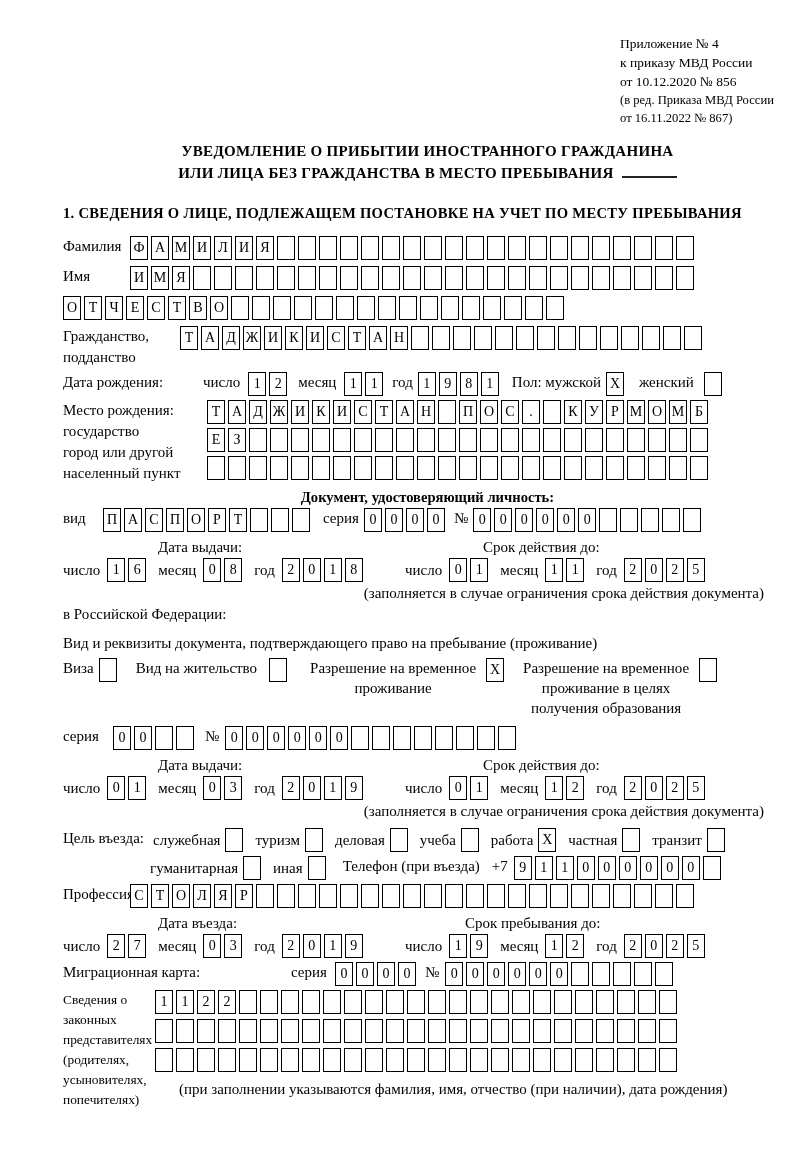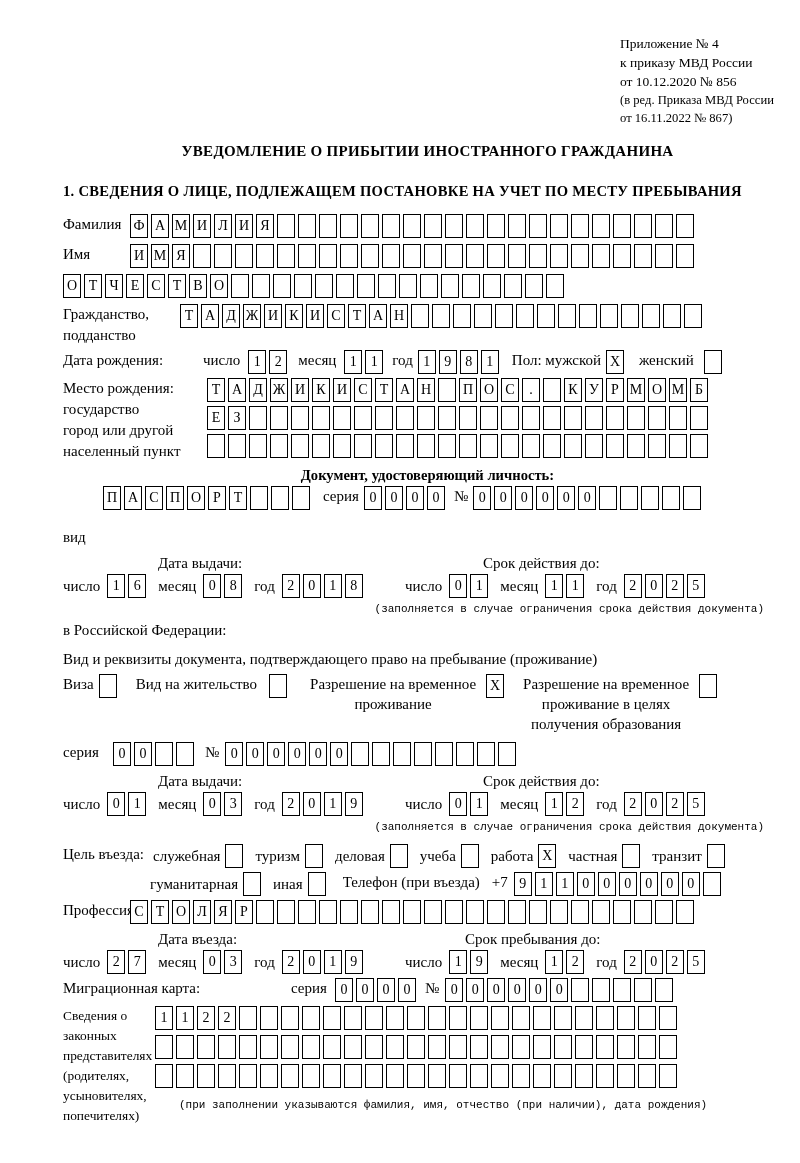--- a/index.html
+++ b/index.html
@@ -18,21 +18,21 @@
 
   .title { text-align: center; font-weight: bold; font-size: 15px; line-height: 22px; margin-top: 13px; letter-spacing: .3px; }
   .blank-line { display: inline-block; width: 55px; height: 13px; border-bottom: 2px solid #222; margin-left: 8px; }
   .sec { font-weight: bold; font-size: 14.6px; margin-top: 21px; letter-spacing: .3px; }
 
   
   .frow { display: flex; align-items: flex-start; margin-top: 6px; }
   .flabel { font-size: 15px; line-height: 21px; flex: none; }
   .center { text-align: center; }
 
-  .w40 { width: 40px; margin-top: 41px; } .w44 { width: 44px; } .w67 { width: 67px; } .w112 { width: 112px; } .w117 { width: 117px; }
+  .w40 { width: 40px; } .w44 { width: 44px; } .w67 { width: 67px; } .w112 { width: 112px; } .w117 { width: 117px; }
   .w144 { width: 144px; } .w170 { width: 170px; }
 
   .ml5{margin-left:5px;} .ml6{margin-left:6px;} .ml8{margin-left:8px;}
   .ml10{margin-left:10px;} .ml12{margin-left:12px;} .ml14{margin-left:14px;}
   .ml16{margin-left:16px;} .ml20{margin-left:20px;} .ml28{margin-left:28px;}
   .ml58{margin-left:58px;}
   .mt2{margin-top:2px;} .mt4{margin-top:4px;} .mt8{margin-top:8px;} .mt14{margin-top:14px;}
 
   
   .boxes { display: inline-flex; flex: none; }
@@ -51,21 +51,21 @@
   .dhead { display: flex; font-size: 15px; margin-top: 7px; }
   .dhead .dl { width: 342px; padding-left: 95px; flex: none; }
   .dhead .dr { padding-left: 78px; }
   .dhead .dr2 { padding-left: 60px; }
   .dvals { display: flex; align-items: center; margin-top: 2px; }
   .dvals .dl { width: 342px; flex: none; }
   .dgroup { display: flex; align-items: center; flex: none; }
   .dgroup .flabel { margin-right: 7px; }
   .dgroup .boxes { margin-right: 9px; }
 
-  .note { font-size: 11px; line-height: 17px; font-family: Liberation Mono, monospace; }
+  .note { font-size: 15px; line-height: 17px; }
   .note-r { text-align: right; padding-right: 28px; margin-top: 3px; }
 
   .plab { font-size: 15px; line-height: 20px; flex: none; }
   .p-item { display: flex; align-items: center; margin-left: 9px; }
   .p-item .flabel { margin-right: 5px; }
 
   .rep-label { width: 92px; font-size: 13.4px; line-height: 20px; }
   .rep-right .boxes { display: flex; margin-bottom: 5px; }
   .rep-note { margin-left: 24px; margin-top: 9px; }
 </style>
@@ -78,20 +78,23 @@
     <div>Приложение № 4</div>
     <div>к приказу МВД России</div>
     <div>от 10.12.2020 № 856</div>
     <div class="small">(в ред. Приказа МВД России</div>
     <div class="small">от 16.11.2022 № 867)</div>
   </div>
 
 
   <div class="title">
     <div>УВЕДОМЛЕНИЕ О ПРИБЫТИИ ИНОСТРАННОГО ГРАЖДАНИНА</div>
+    <div>
+      <span>ИЛИ ЛИЦА БЕЗ ГРАЖДАНСТВА В МЕСТО ПРЕБЫВАНИЯ</span><span class="blank-line"></span>
+    </div>
   </div>
 
   <div class="sec">1. СВЕДЕНИЯ О ЛИЦЕ, ПОДЛЕЖАЩЕМ ПОСТАНОВКЕ НА УЧЕТ ПО МЕСТУ ПРЕБЫВАНИЯ</div>
 
   <div class="frow mt14">
     <div class="flabel w67">Фамилия</div>
     <div class="boxes">
         <span class="box">Ф</span>
         <span class="box">А</span>
         <span class="box">М</span>

